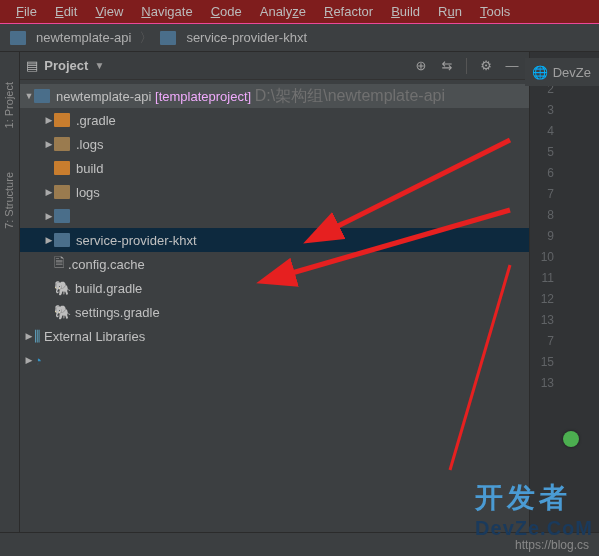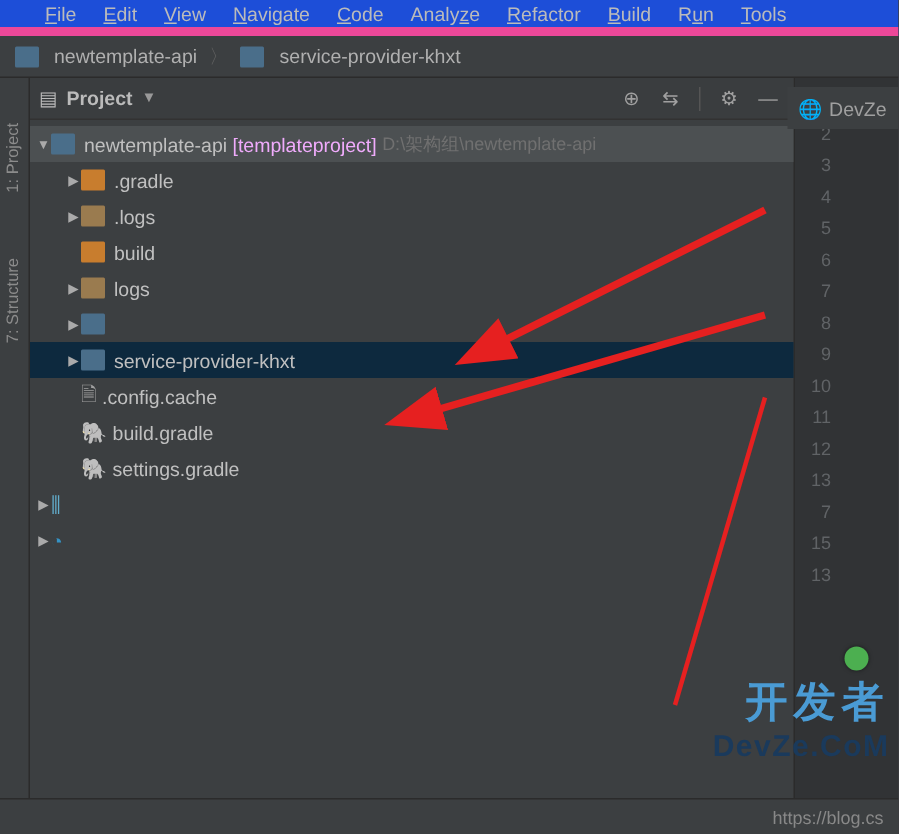--- a/index.html
+++ b/index.html
@@ -1,18 +1,18 @@
 <!DOCTYPE html>
 <html><head>
 <meta charset="utf-8">
 <style>
 * { margin: 0; padding: 0; box-sizing: border-box; font-family: "Segoe UI", Arial, sans-serif; }
 body { width: 599px; height: 556px; background: #3c3f41; color: #bbbbbb; font-size: 13px; overflow: hidden; position: relative; }
 
-.menubar { height: 24px; display: flex; align-items: center; padding: 0 22px; background: #1d4ed8; border-bottom: 6px solid #ec4899; gap: 2px; }
+.menubar { height: 24px; display: flex; align-items: center; padding: 0 8px; background: #7f1d1d; border-bottom: 1px solid #ec4899; gap: 2px; }
 .menubar-item { padding: 2px 8px; cursor: pointer; font-size: 13px; }
 .mnemonic { text-decoration: underline; }
 
 .navbar { height: 28px; display: flex; align-items: center; padding: 0 6px; background: #3c3f41; border-bottom: 1px solid #2b2b2b; gap: 4px; }
 .crumb { display: flex; align-items: center; gap: 4px; padding: 2px 4px; }
 .crumb .txt { color: #b0b0b0; }
 .sep { color: #606060; }
 
 .main { display: flex; height: calc(556px - 24px - 28px - 24px); }
 .side-tabs { width: 20px; background: #3c3f41; border-right: 1px solid #2b2b2b; position: relative; }
@@ -39,30 +39,30 @@
 .folder { background: #9a7b4f; border-radius: 1px; position: relative; }
 .folder.orange { background: #c87d2e; }
 .folder.blue { background: #4a6e8a; width: 16px; height: 14px; }
 .lib-icon { color: #62adcc; font-size: 14px; }
 .scratch-icon { color: #3592c4; }
 .gradle-icon { color: #6b9b6e; font-size: 14px; }
 .file-icon { color: #a0a0a0; }
 .name { color: #c0c0c0; }
 .root .name { font-weight: 500; }
 .branch { color: #f0abfc; }
-.path { color: #707070; font-size: 12px; }
+.path { color: #707070; font-size: 16px; }
 
 .gutter { flex: 1; min-width: 30px; background: #313335; display: flex; }
 .gutter-numbers { width: 30px; text-align: right; padding: 6px 6px 0 0; color: #606366; font-size: 12px; font-family: Consolas, monospace; line-height: 21px; }
 
 .statusbar { height: 24px; background: #3c3f41; border-top: 1px solid #2b2b2b; display: flex; align-items: center; justify-content: flex-end; padding: 0 10px; font-size: 12px; color: #888; }
 
 .svc-tab { position: absolute; top: 58px; right: 0; height: 28px; padding: 0 8px; display:flex; align-items:center; gap:4px; background:#3c3f41; color:#a0a0a0; }
 
-.watermark { position: absolute; right: 6px; bottom: 46px; text-align: right; pointer-events: none; }
+.watermark { position: absolute; right: 6px; bottom: 16px; text-align: left; pointer-events: none; }
 .watermark .cn { font-size: 28px; font-weight: bold; color: #4a9bd4; letter-spacing: 4px; }
 .watermark .en { font-size: 20px; font-weight: bold; color: #1a3a5c; letter-spacing: 1px; }
 
 .arrow-svg { position:absolute; pointer-events:none; }
 .red-dot { position:absolute; width:16px; height:16px; border-radius:50%; background:#4caf50; right: 20px; top: 431px; box-shadow:0 0 3px rgba(0,0,0,.5); }
 </style>
 </head>
 <body>
 
 <div class="menubar">
@@ -150,20 +150,21 @@
             <span class="node-icon folder blue"></span>
             <span class="name">service-provider-khxt</span>
           </div>
           <div class="tree-row" style="padding-left: 24px;"><span class="arrow"></span><span class="file-icon">🗎</span>&nbsp;<span class="name">.config.cache</span></div>
           <div class="tree-row" style="padding-left: 24px;"><span class="arrow"></span><span class="gradle-icon">🐘</span>&nbsp;<span class="name">build.gradle</span></div>
           <div class="tree-row" style="padding-left: 24px;"><span class="arrow"></span><span class="gradle-icon">🐘</span>&nbsp;<span class="name">settings.gradle</span></div>
         </div>
       <div class="tree-row" style="padding-left:4px">
         <span class="arrow">▶</span>
         <span class="lib-icon">⫼</span>&nbsp;
+        <span class="name">External Libraries</span>
       </div>
       <div class="tree-row" style="padding-left:4px">
         <span class="arrow">▶</span>
         <span class="scratch-icon">◔</span>&nbsp;
       </div>
 
       <svg class="arrow-svg" style="left:0;top:0" width="510" height="420">
         <defs>
             <marker id="ah" markerWidth="10" markerHeight="10" refX="2" refY="3" orient="auto">
               <path d="M0,0 L0,6 L8,3 z" fill="#e62020"></path>

